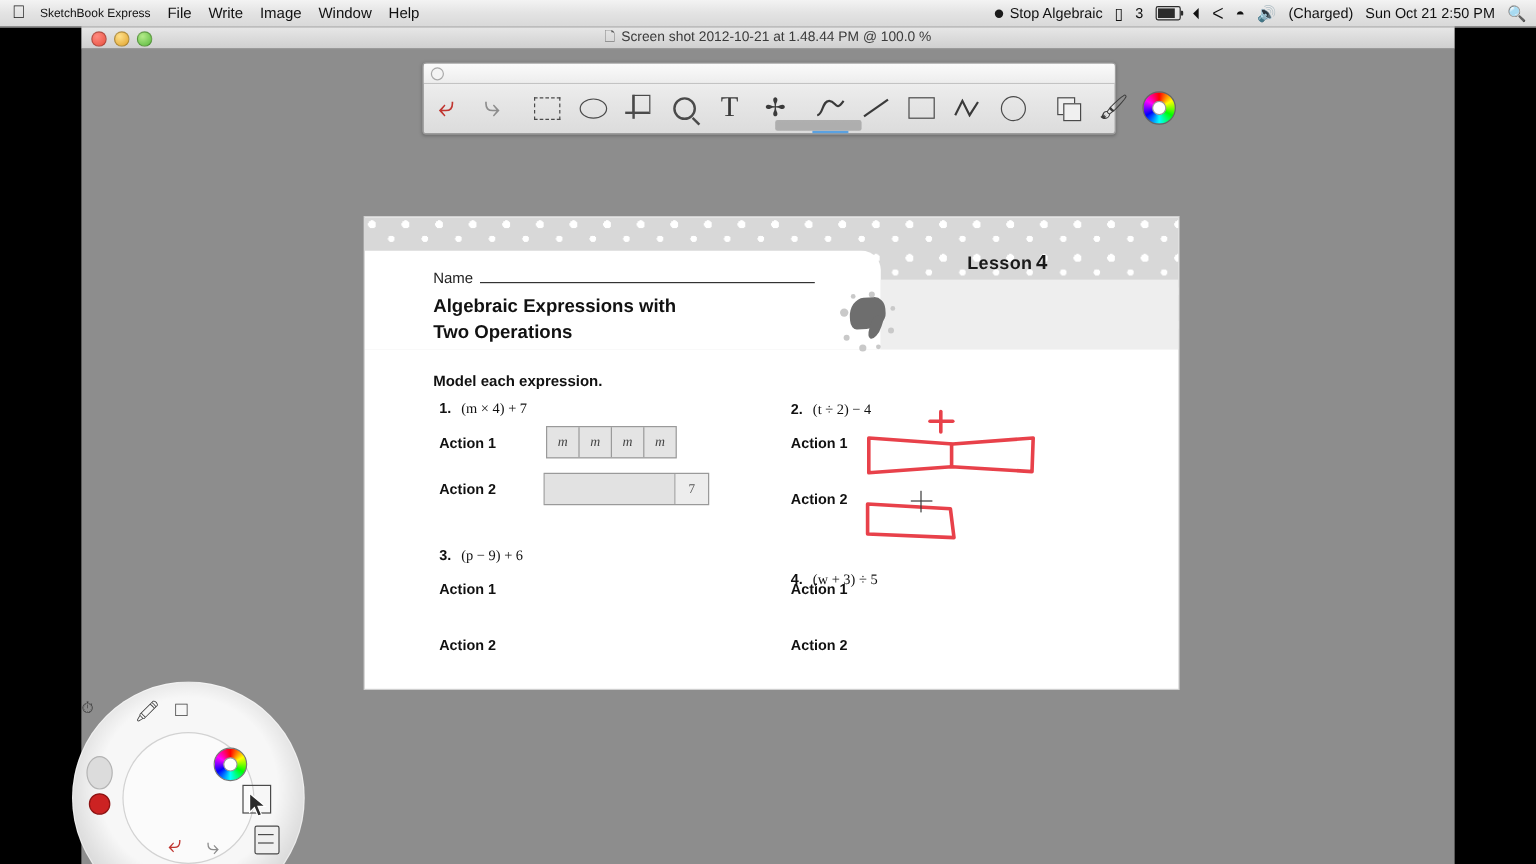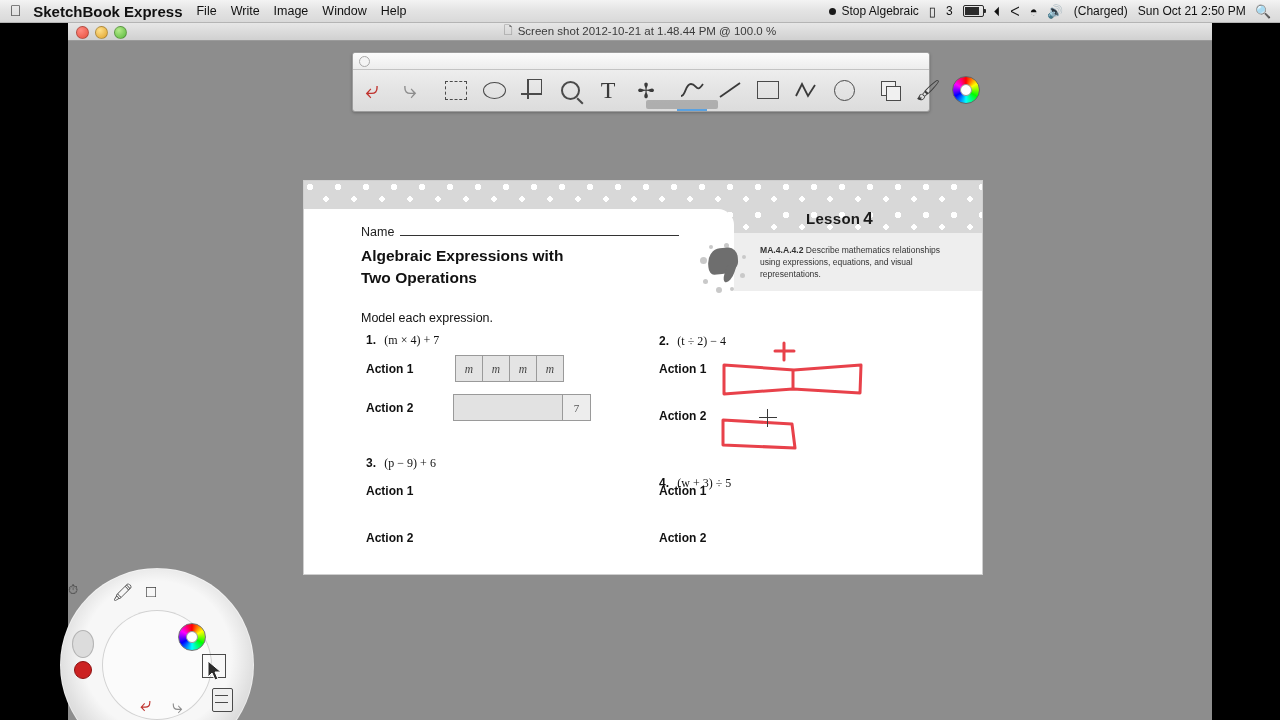--- a/index.html
+++ b/index.html
@@ -42,23 +42,23 @@
     color: #111;
     z-index: 40;
   }
   #menubar .apple {
     margin-left: 10px;
     margin-right: 12px;
     font-size: 15px;
     line-height: 14px;
   }
   #menubar .appname {
-    font-weight: bold;
+    font-weight: normal;
     margin-right: 14px;
-    font-size: 15px;
+    font-size: 10px;
   }
   #menubar .mi { margin-right: 14px; }
   #menubar .right {
     margin-left: auto;
     display: flex;
     align-items: center;
     gap: 10px;
     margin-right: 8px;
     font-size: 12px;
   }
@@ -374,21 +374,21 @@
     width: 9px; height: 20px;
     background: #6e6e6e;
     border-radius: 40% 20% 70% 40%;
     transform: rotate(18deg);
   }
   #model-line {
     position: absolute;
     left: 361px;
     top: 311px;
     font-size: 12.5px;
-    font-weight: normal;
+    font-weight: bold;
     color: #111;
   }
   .prob {
     position: absolute;
     font-size: 12px;
     color: #111;
   }
   .prob .num { font-weight: bold; margin-right: 5px; }
   .prob .expr { font-family: "Liberation Serif", serif; font-style: normal; }
   .action {
@@ -710,24 +710,20 @@
     <span class="fl-dot" style="left:16px;top:44px;width:6px;height:6px;"></span>
     <span class="fl-dot" style="left:30px;top:44px;width:4px;height:4px;"></span>
     <span class="fl-dot" style="left:40px;top:30px;width:5px;height:5px;"></span>
     <span class="fl-dot" style="left:42px;top:12px;width:4px;height:4px;"></span>
     <span class="fl-dot" style="left:24px;top:0px;width:5px;height:5px;"></span>
     <span class="fl-dot" style="left:9px;top:2px;width:4px;height:4px;"></span>
     <div id="fl-shape"></div>
     <div id="fl-tail"></div>
   </div>
 
-  <div id="benchmark">
-    <b>MA.4.A.4.2</b>
-    <span>Describe mathematics relationships using expressions, equations, and visual representations.</span>
-  </div>
 
   <div id="model-line">Model each expression.</div>
 
   <div class="prob" style="left:366px; top:333px;">
     <span class="num">1.</span>
     <span class="expr">(m × 4) + 7</span>
   </div>
   <div class="action" style="left:366px; top:362px;">Action 1</div>
   <div id="m-boxes">
     <span>m</span>

